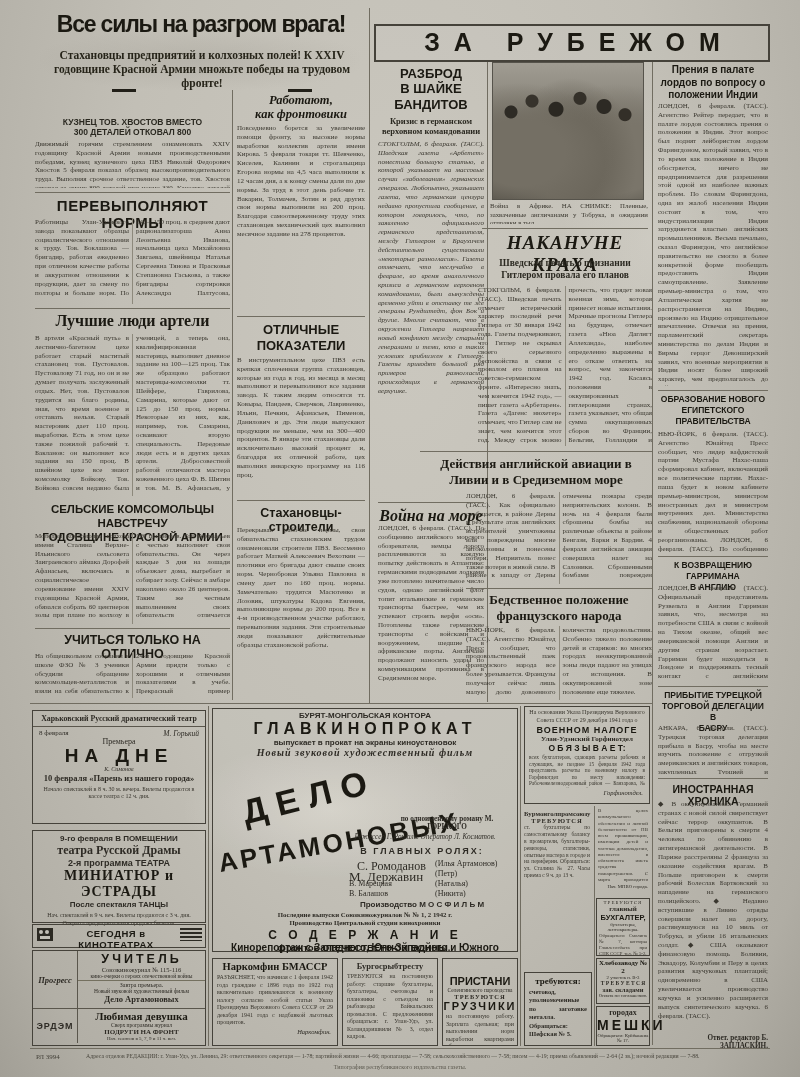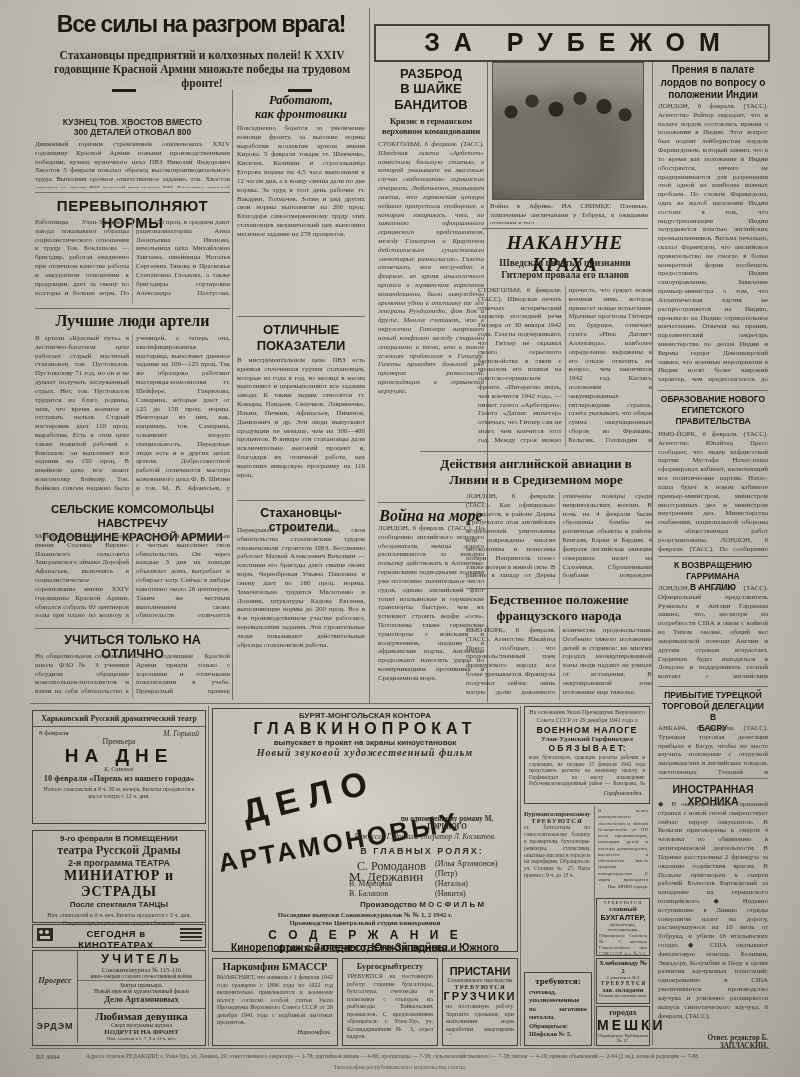--- a/index.html
+++ b/index.html
@@ -234,21 +234,21 @@
     <div class="bt6" style="margin:2px 4px;height:52px">РАЗЪЯСНЯЕТ, что начиная с 1 февраля 1942 года граждане с 1896 года по 1922 год включительно привлекаются к военному налогу согласно особой статьи Указа Президиума Верховного Совета СССР от 29 декабря 1941 года с надбавкой льготных процентов.</div>
     <div class="i" style="font-size:6.5px;text-align:right;margin-right:6px">Наркомфин.</div>
   </div>
 
   <div class="box" style="left:342px;top:958px;width:94px;height:86px">
     <div class="b ctr" style="font-size:8.5px;margin-top:2px">Бургосрыбтресту</div>
     <div class="bt6" style="margin:2px 4px;height:70px">ТРЕБУЮТСЯ на постоянную работу: старшие бухгалтеры, бухгалтеры, счетоводы и плановики с отъездом на рыбзаводы Байкальских промыслов. С предложениями обращаться: г. Улан-Удэ, ул. Каландаришвили № 3, отдел кадров.</div>
   </div>
 
   <div class="box" style="left:442px;top:958px;width:74px;height:86px">
-    <div class="sans b ctr hd" style="font-size:11px;margin-top:6px">ПРИСТАНИ</div>
+    <div class="sans b ctr hd" style="font-size:11px;margin-top:16px">ПРИСТАНИ</div>
     <div class="ctr" style="font-size:5.5px">Селенгинского пароходства</div>
     <div class="ctr b" style="font-size:6.5px;letter-spacing:1px">ТРЕБУЮТСЯ</div>
     <div class="sans b ctr hd" style="font-size:11px;letter-spacing:2px">ГРУЗЧИКИ</div>
     <div class="bt6" style="margin:1px 3px;height:32px">на постоянную работу. Зарплата сдельная; при выполнении норм выработки квартирами обеспечиваются.</div>
   </div>
 
   <div class="box" style="left:524px;top:706px;width:124px;height:96px">
     <div class="bt6 ctr" style="margin:2px 4px 0;text-align:center;height:16px">На основании Указа Президиума Верховного Совета СССР от 29 декабря 1941 года о</div>
     <div class="sans b ctr hd" style="font-size:9px;letter-spacing:1px">ВОЕННОМ НАЛОГЕ</div>
     <div class="b ctr" style="font-size:7px">Улан-Удэнский Горфинотдел</div>

